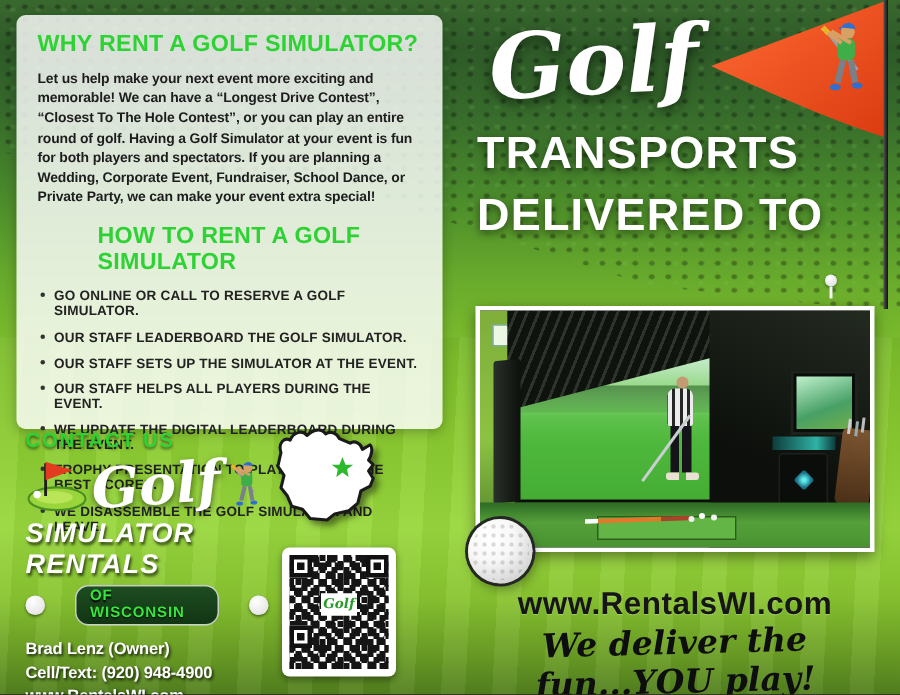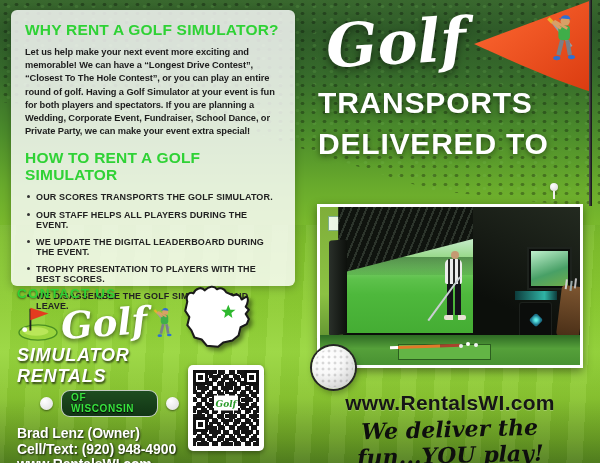--- a/index.html
+++ b/index.html
@@ -29,21 +29,21 @@
     background:repeating-linear-gradient(93deg,rgba(255,255,255,.05) 0 16px,rgba(0,40,0,.04) 16px 34px);}
 
   
   .panel{position:absolute;left:11px;top:10px;width:284px;height:276px;box-sizing:border-box;
     background:rgba(255,255,255,.82);border-radius:6px;padding:11px 15px 8px 14px;
     box-shadow:0 2px 8px rgba(0,0,0,.25);}
   .g-head{color:var(--accent_green,#2fd235);font-weight:bold;font-size:15.5px;
     letter-spacing:.2px;line-height:1.1;}
   .why-body{margin-top:8px;font-size:9.3px;font-weight:bold;color:#1d1d1d;
     line-height:1.42;letter-spacing:-.1px;width:252px;}
-  .how-head{margin-top:11px;}
+  .how-head{margin-top:11px;margin-left:40px;}
   .steps{list-style:none;margin:9px 0 0 0;padding:0;}
   .steps li{display:flex;align-items:flex-start;margin-bottom:7.2px;
     font-size:9px;font-weight:bold;color:#222;letter-spacing:.15px;}
   .steps .dot{width:3px;height:3px;border-radius:50%;background:#333;
     margin:3px 6px 0 2px;flex:0 0 auto;}
 
   
   .hero{position:absolute;left:318px;top:0;width:276px;}
   .hero-script{font-family:"DejaVu Serif",serif;font-style:italic;font-weight:bold;
     font-size:60px;line-height:82px;color:#fff;margin-left:8px;transform:rotate(-3deg);
@@ -132,29 +132,29 @@
   
   .contact{position:absolute;left:17px;top:286px;width:162px;}
   .c-head{font-size:13.5px;font-weight:bold;color:var(--accent_green,#2fd235);
     letter-spacing:1.2px;text-shadow:0 1px 2px rgba(0,0,0,.55);}
   .logo-row{display:flex;align-items:center;margin-top:1px;}
   .logo-script{font-family:"DejaVu Serif",serif;font-style:italic;font-weight:bold;
     font-size:37px;line-height:42px;color:#fff;margin:0 2px;transform:rotate(-4deg);
     text-shadow:0 2px 4px rgba(0,0,0,.55);}
   .logo-sub{font-size:18px;font-style:italic;font-weight:bold;color:#fff;
     letter-spacing:.8px;text-shadow:1px 2px 2px rgba(0,0,0,.65);margin-top:1px;}
-  .badge-row{display:flex;align-items:center;gap:8px;margin-top:3px;margin-left:23px;}
+  .badge-row{display:flex;align-items:center;gap:20px;margin-top:3px;margin-left:0;}
   .ballette{width:13px;height:13px;border-radius:50%;
     background:radial-gradient(circle at 35% 30%,#fff,#dcdcdc);
     box-shadow:0 1px 2px rgba(0,0,0,.5);flex:0 0 auto;}
   .badge{background:linear-gradient(180deg,#1d4d20,#123514);border:1px solid rgba(255,255,255,.75);
     border-radius:9px;padding:1px 9px 2px;font-size:10px;font-weight:bold;
     color:var(--badge_green,#35e03a);letter-spacing:.6px;text-shadow:0 1px 1px #000;}
   .c-lines{margin-top:9px;}
-  .c-line{font-size:14px;font-weight:bold;color:#fff;line-height:15.5px;
+  .c-line{font-size:11px;font-weight:bold;color:#fff;line-height:15.5px;
     letter-spacing:-.1px;text-shadow:1px 1px 2px rgba(0,0,0,.8);}
 
   
   .wi{position:absolute;left:175px;top:281px;width:82px;height:74px;
     filter:drop-shadow(3px 3px 2px rgba(0,0,0,.45));}
 
   
   .qr{position:absolute;left:188px;top:365px;width:76px;height:86px;box-sizing:border-box;
     background:#fff;border-radius:5px;padding:5px;box-shadow:0 2px 5px rgba(0,0,0,.4);}
   .qr-p{position:relative;width:66px;height:76px;background:
@@ -196,21 +196,29 @@
     </defs>
   </svg>
 
   <div class="panel">
     <div class="g-head">WHY RENT A GOLF SIMULATOR?</div>
     <div class="why-body">Let us help make your next event more exciting and memorable! We can have a “Longest Drive Contest”, “Closest To The Hole Contest”, or you can play an entire round of golf. Having a Golf Simulator at your event is fun for both players and spectators. If you are planning a Wedding, Corporate Event, Fundraiser, School Dance, or Private Party, we can make your event extra special!</div>
     <div class="g-head how-head">HOW TO RENT A GOLF SIMULATOR</div>
     <ul class="steps">
       <li>
           <span class="dot"></span>
-          <span>OUR SCORES TRANSPORTS THE GOLF SIMULATOR.</span>
+          <span>GO ONLINE OR CALL TO RESERVE A GOLF SIMULATOR.</span>
+        </li>
+      <li>
+          <span class="dot"></span>
+          <span>OUR STAFF LEADERBOARD THE GOLF SIMULATOR.</span>
+        </li>
+      <li>
+          <span class="dot"></span>
+          <span>OUR STAFF SETS UP THE SIMULATOR AT THE EVENT.</span>
         </li>
       <li>
           <span class="dot"></span>
           <span>OUR STAFF HELPS ALL PLAYERS DURING THE EVENT.</span>
         </li>
       <li>
           <span class="dot"></span>
           <span>WE UPDATE THE DIGITAL LEADERBOARD DURING THE EVENT.</span>
         </li>
       <li>

